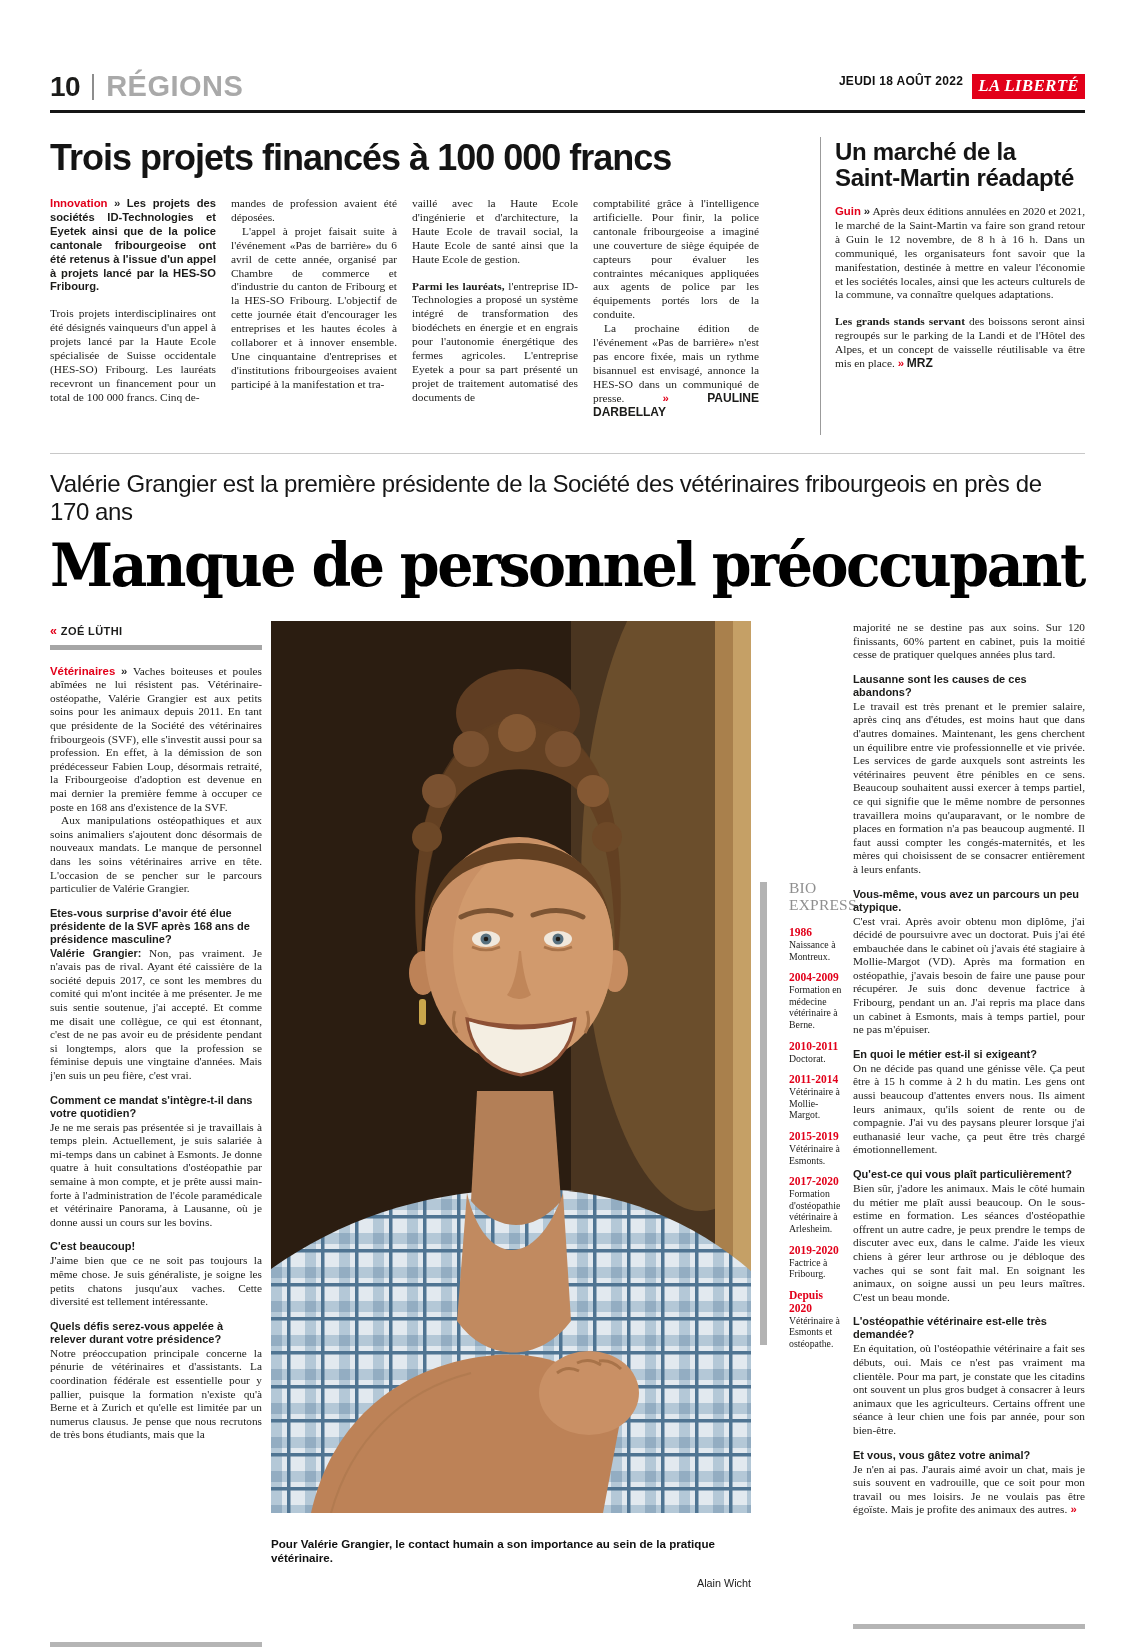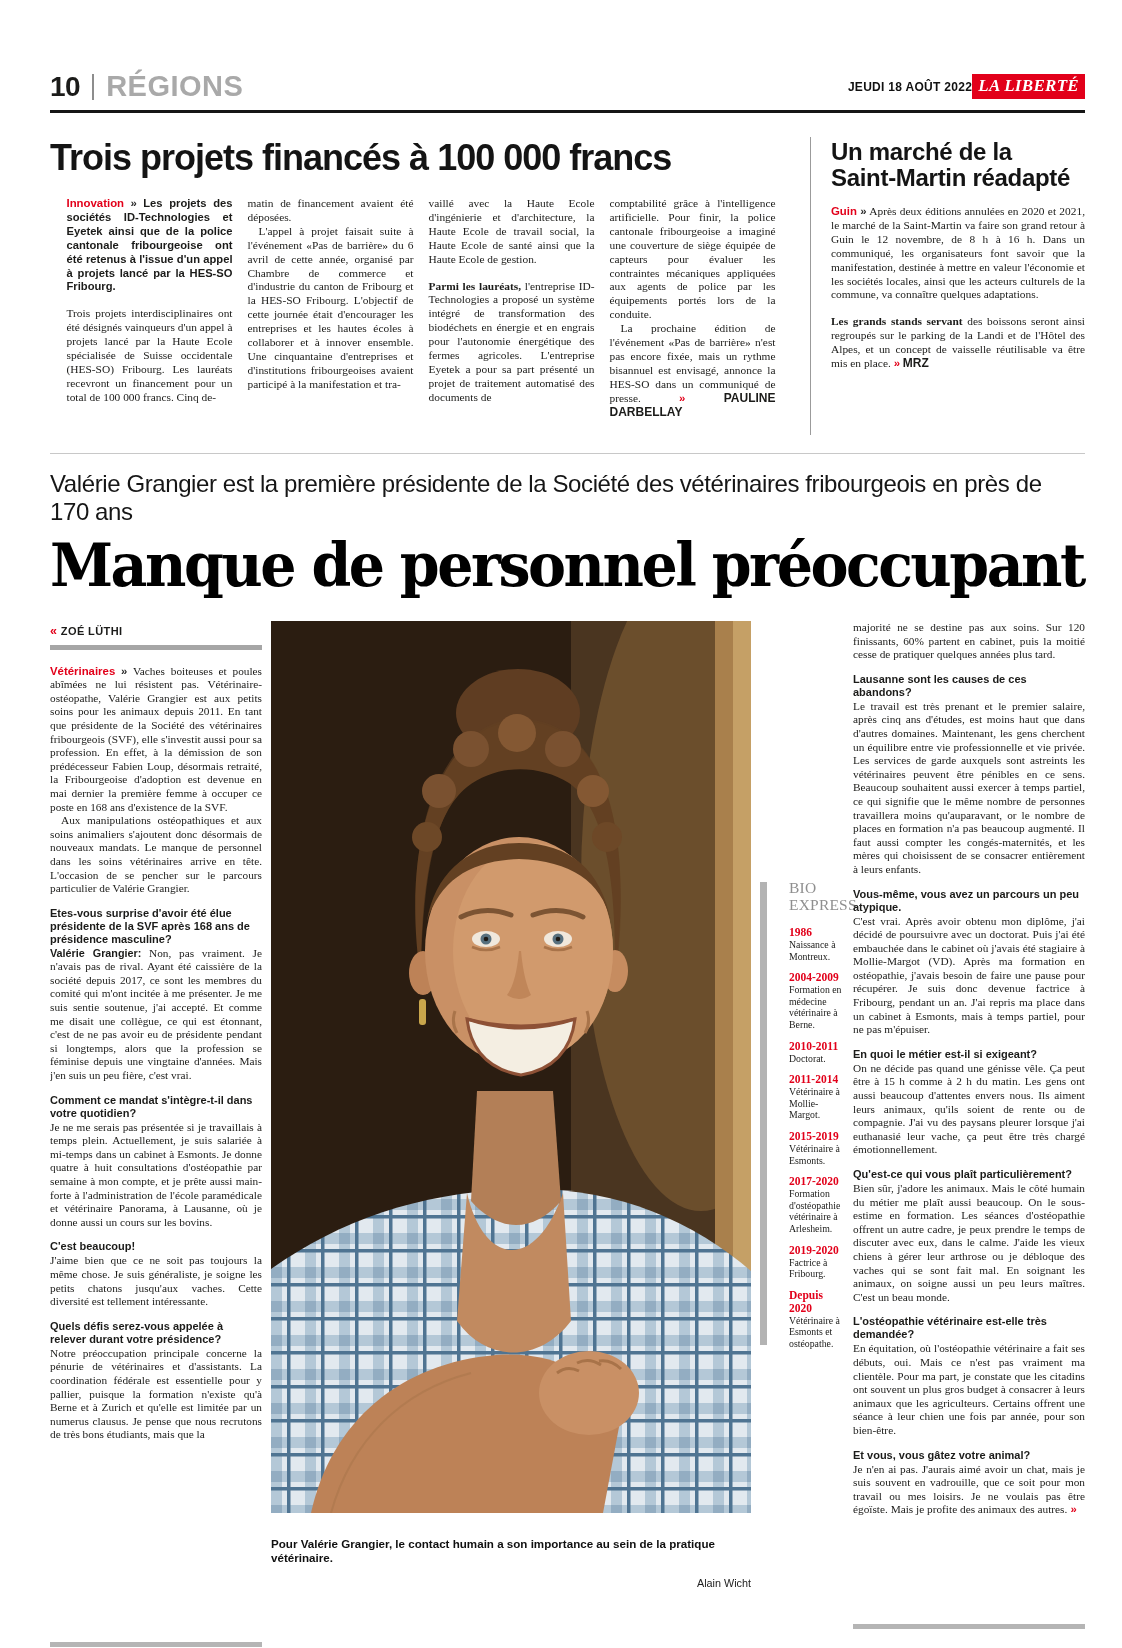--- a/index.html
+++ b/index.html
@@ -9,42 +9,42 @@
     -webkit-font-smoothing:antialiased;
   }
   .page{padding:0 37px 0 50px;position:relative;}
 
   
   .masthead{display:flex;justify-content:space-between;align-items:flex-end;margin-top:70px;}
   .mh-left{display:flex;align-items:center;gap:12px;}
   .page-no{font-family:"Liberation Sans",sans-serif;font-weight:bold;font-size:28px;letter-spacing:-0.5px;}
   .mh-div{width:2px;height:26px;background:#8d8d8d;}
   .section-name{font-family:"Liberation Sans",sans-serif;font-weight:bold;font-size:29px;color:#a9a9a9;letter-spacing:0.5px;}
-  .mh-right{display:flex;align-items:center;gap:0;padding-bottom:4px;}
+  .mh-right{display:flex;gap:9px;padding-bottom:4px;}
   .edition-date{font-family:"Liberation Sans",sans-serif;font-weight:bold;font-size:12px;letter-spacing:0.3px;color:#111;}
   .brand-badge{background:#e2001a;color:#fff;font-family:"Liberation Serif",serif;font-style:italic;font-weight:bold;font-size:17px;padding:2px 6px 3px;letter-spacing:0.3px;}
   .header-rule{height:3px;background:#151515;margin-top:7px;}
 
   
   .top-section{display:flex;margin-top:24px;height:298px;overflow:hidden;}
   .top-main{width:742px;flex:none;}
   .top-title{font-family:"Liberation Sans",sans-serif;font-weight:bold;font-size:36px;letter-spacing:-1px;margin:0 0 18px;color:#141414;}
-  .top-cols{display:flex;gap:15px;justify-content:center;}
+  .top-cols{display:flex;gap:15px;}
   .top-col{width:166px;flex:none;font-size:11.4px;line-height:13.9px;text-align:justify;hyphens:auto;}
   .kicker{color:#e2001a;font-family:"Liberation Sans",sans-serif;font-weight:bold;font-size:11.4px;}
   .karrow{font-family:"Liberation Sans",sans-serif;font-weight:bold;color:#2a2a2a;}
   .lead{font-family:"Liberation Sans",sans-serif;font-weight:bold;font-size:11.2px;line-height:13.6px;}
   p.body{margin:0;}
   p.gap-top{margin-top:13px;}
   p.indent{text-indent:11px;}
   .bold-lead{font-weight:bold;}
   .sign-arrow{color:#e2001a;font-family:"Liberation Sans",sans-serif;font-weight:bold;}
   .sign-name{font-family:"Liberation Sans",sans-serif;font-weight:bold;font-size:12px;}
 
-  .top-sidebar{flex:1;border-left:1px solid #9b9b9b;margin-left:18px;padding-left:20px;}
+  .top-sidebar{flex:1;border-left:1px solid #9b9b9b;margin-left:28px;padding-left:14px;}
   .sb-title{font-family:"Liberation Sans",sans-serif;font-weight:bold;font-size:24px;line-height:26px;letter-spacing:-0.3px;margin:2px 0 14px;white-space:pre-line;color:#141414;}
   .sb-body{font-size:11.4px;line-height:13.9px;text-align:justify;}
 
   .section-rule{height:1px;background:#c8c8c8;margin-top:18px;}
 
   
   .standfirst{font-family:"Liberation Sans",sans-serif;font-size:24px;font-weight:400;letter-spacing:-0.4px;color:#161616;margin:16px 0 4px;}
   .headline{font-family:"DejaVu Serif",serif;font-weight:bold;font-size:57px;letter-spacing:-2.5px;margin:2px 0 24px;color:#000;transform:scaleY(1.04);transform-origin:left top;}
 
   .main-grid{display:flex;gap:9px;height:1036px;overflow:hidden;}
@@ -101,21 +101,21 @@
 
   <section class="top-section">
     <div class="top-main">
       <h1 class="top-title">Trois projets financés à 100 000 francs</h1>
       <div class="top-cols">
         <div class="top-col">
           <p class="body"><span class="kicker">Innovation</span> <span class="karrow">»</span> <span class="lead">Les projets des sociétés ID-Technologies et Eyetek ainsi que de la police cantonale fribourgeoise ont été retenus à l'issue d'un appel à projets lancé par la HES-SO Fribourg.</span></p>
           <p class="body gap-top">Trois projets interdisciplinaires ont été désignés vainqueurs d'un appel à projets lancé par la Haute Ecole spécialisée de Suisse occidentale (HES-SO) Fribourg. Les lauréats recevront un financement pour un total de 100 000 francs. Cinq de-</p>
         </div>
         <div class="top-col">
-          <p class="body">matin de financement avaient été déposées.</p>
+          <p class="body">mandes de profession avaient été déposées.</p>
           <p class="body indent">L'appel à projet faisait suite à l'événement «Pas de barrière» du 6 avril de cette année, organisé par Chambre de commerce et d'industrie du canton de Fribourg et la HES-SO Fribourg. L'objectif de cette journée était d'encourager les entreprises et les hautes écoles à collaborer et à innover ensemble. Une cinquantaine d'entreprises et d'institutions fribourgeoises avaient participé à la manifestation et tra-</p>
         </div>
         <div class="top-col">
           <p class="body">vaillé avec la Haute Ecole d'ingénierie et d'architecture, la Haute Ecole de travail social, la Haute Ecole de santé ainsi que la Haute Ecole de gestion.</p>
           <p class="body gap-top"><span class="bold-lead">Parmi les lauréats,</span><span> l'entreprise ID-Technologies a proposé un système intégré de transformation des biodéchets en énergie et en engrais pour l'autonomie énergétique des fermes agricoles. L'entreprise Eyetek a pour sa part présenté un projet de traitement automatisé des documents de</span></p>
         </div>
         <div class="top-col">
           <p class="body">comptabilité grâce à l'intelligence artificielle. Pour finir, la police cantonale fribourgeoise a imaginé une couverture de siège équipée de capteurs pour évaluer les contraintes mécaniques appliquées aux agents de police par les équipements portés lors de la conduite.</p>
           <p class="body indent"><span>La prochaine édition de l'événement «Pas de barrière» n'est pas encore fixée, mais un rythme bisannuel est envisagé, annonce la HES-SO dans un communiqué de presse. </span><span class="sign-arrow">»</span> <span class="sign-name">PAULINE DARBELLAY</span></p>
         </div>

